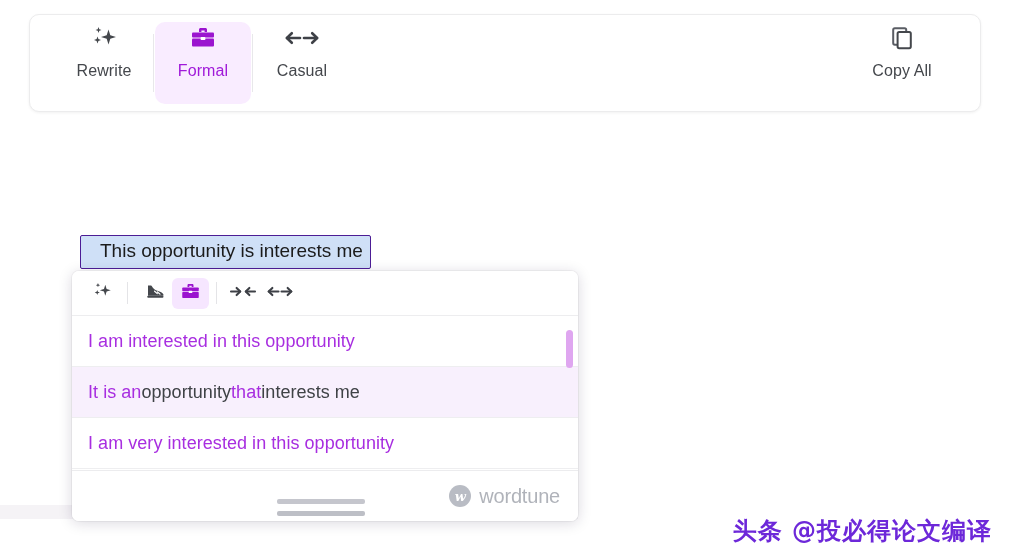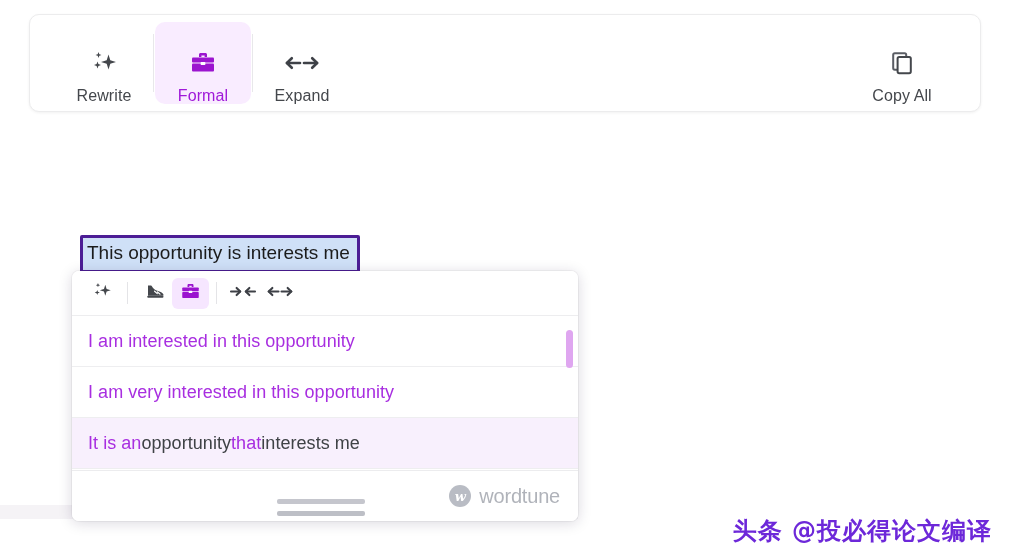--- a/index.html
+++ b/index.html
@@ -44,21 +44,21 @@
     height: 100%;
     padding-right: 30px;
   }
 
   .tb-item {
     width: 96px;
     height: 82px;
     display: flex;
     flex-direction: column;
     align-items: center;
-    justify-content: flex-end;
+    justify-content: flex-start;
     border-radius: 10px;
     cursor: pointer;
     user-select: none;
     gap: 9px;
   }
   .tb-item.active { background: #f9ecff; }
   .tb-item .tb-icon {
     height: 32px;
     display: flex;
     align-items: center;
@@ -77,23 +77,23 @@
     height: 58px;
     background: #e8e8ea;
     margin: 0 1px;
   }
 
   
   .selected-sentence {
     position: absolute;
     left: 80px;
     top: 235px;
-    padding: 4px 7px 5px 4px;
+    padding: 4px 7px 5px 19px;
     background: #cfe0f7;
-    border: 3px solid #4c1d95;
+    border: 1px solid #4c1d95;
     border-radius: 2px;
     font-size: 19px;
     color: #1b1b1b;
     line-height: 1.2;
     white-space: nowrap;
     box-sizing: border-box;
   }
 
   
   .popup {
@@ -304,21 +304,21 @@
       <span class="tb-icon">
         <svg width="40" height="22" viewBox="0 0 40 22">
           <g stroke="#3e4147" stroke-width="2.6" stroke-linecap="round" stroke-linejoin="round" fill="none">
             <path d="M18 11 L5 11"></path>
               <path d="M9.8 6.2 L4.9 11 L9.8 15.8"></path>
             <path d="M22 11 L35 11"></path>
               <path d="M30.2 6.2 L35.1 11 L30.2 15.8"></path>
           </g>
         </svg>
       </span>
-      <span class="tb-label">Expand</span>
+      <span class="tb-label">Casual</span>
     </div>
   </div>
 
   <div class="tb-spacer"></div>
 
   <div class="tb-right">
     <div class="tb-item">
       <span class="tb-icon">
         <svg width="28" height="28" viewBox="0 0 28 28">
           <rect x="5.2" y="4.2" width="13" height="16.5" rx="1.6" fill="none" stroke="#5a5d64" stroke-width="2"></rect>
@@ -398,31 +398,31 @@
       </span>
     </div>
   </div>
 
   <div class="popup-body">
 
     <div class="sugg">
       <span class="pur">I am interested in this opportunity</span>
     </div>
 
-    <div class="sugg">
-      <span class="pur">I am very interested in this opportunity</span>
-    </div>
-
     <div class="sugg hovered">
       <span class="pur">It is an </span>
       <span class="gry">opportunity </span>
       <span class="pur">that </span>
       <span class="gry">interests me</span>
     </div>
 
+    <div class="sugg">
+      <span class="pur">I am very interested in this opportunity</span>
+    </div>
+
     <div class="scrolltrack">
       <div class="scrollthumb"></div>
     </div>
   </div>
 
   <div class="popup-footer">
     <div class="brand">
       <span class="brand-mark">w</span>
       <span class="brand-text">wordtune</span>
     </div>

